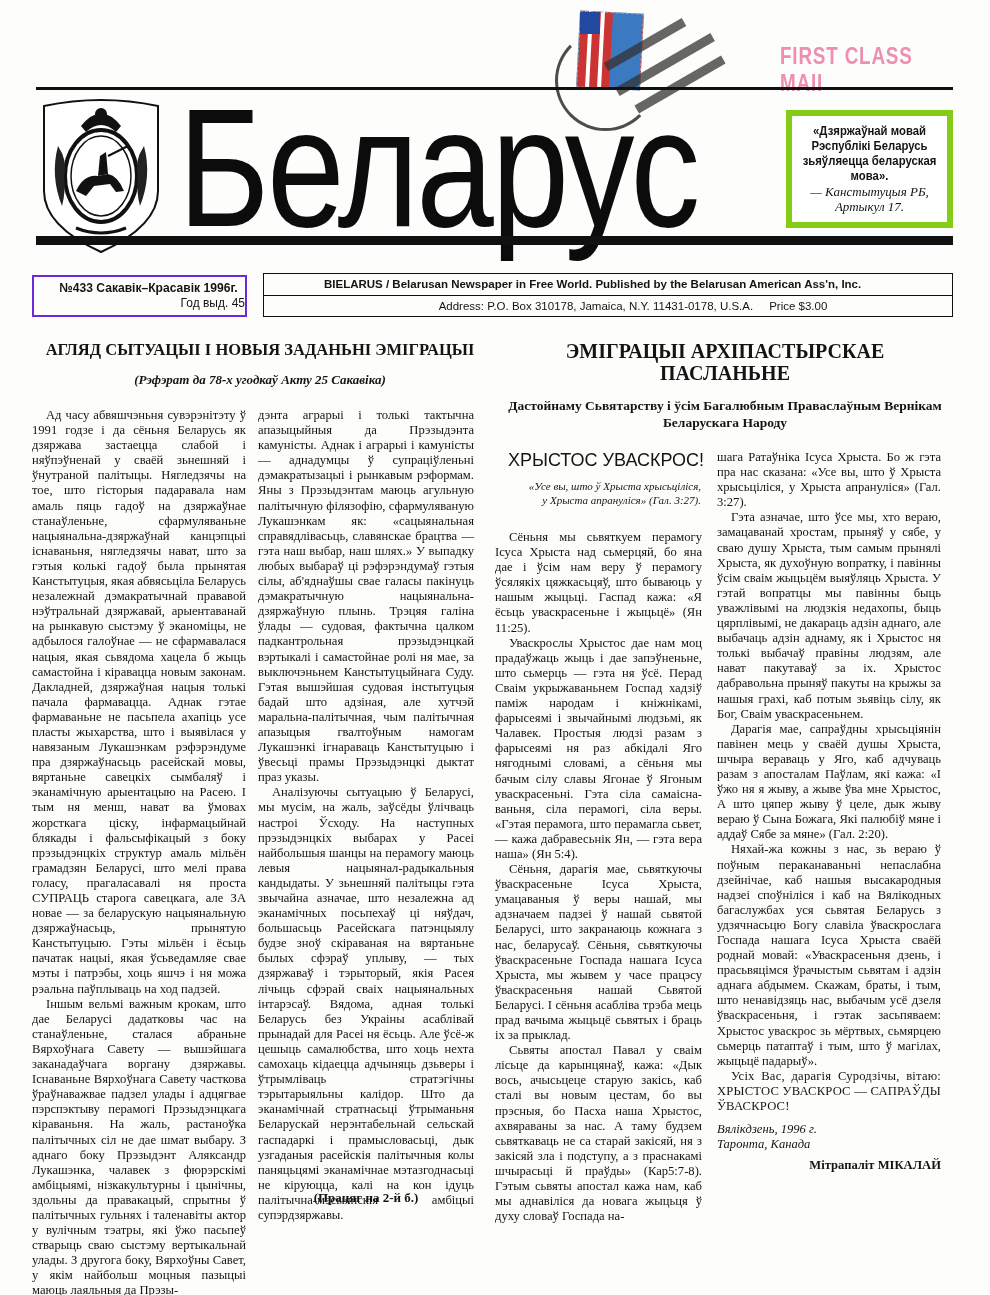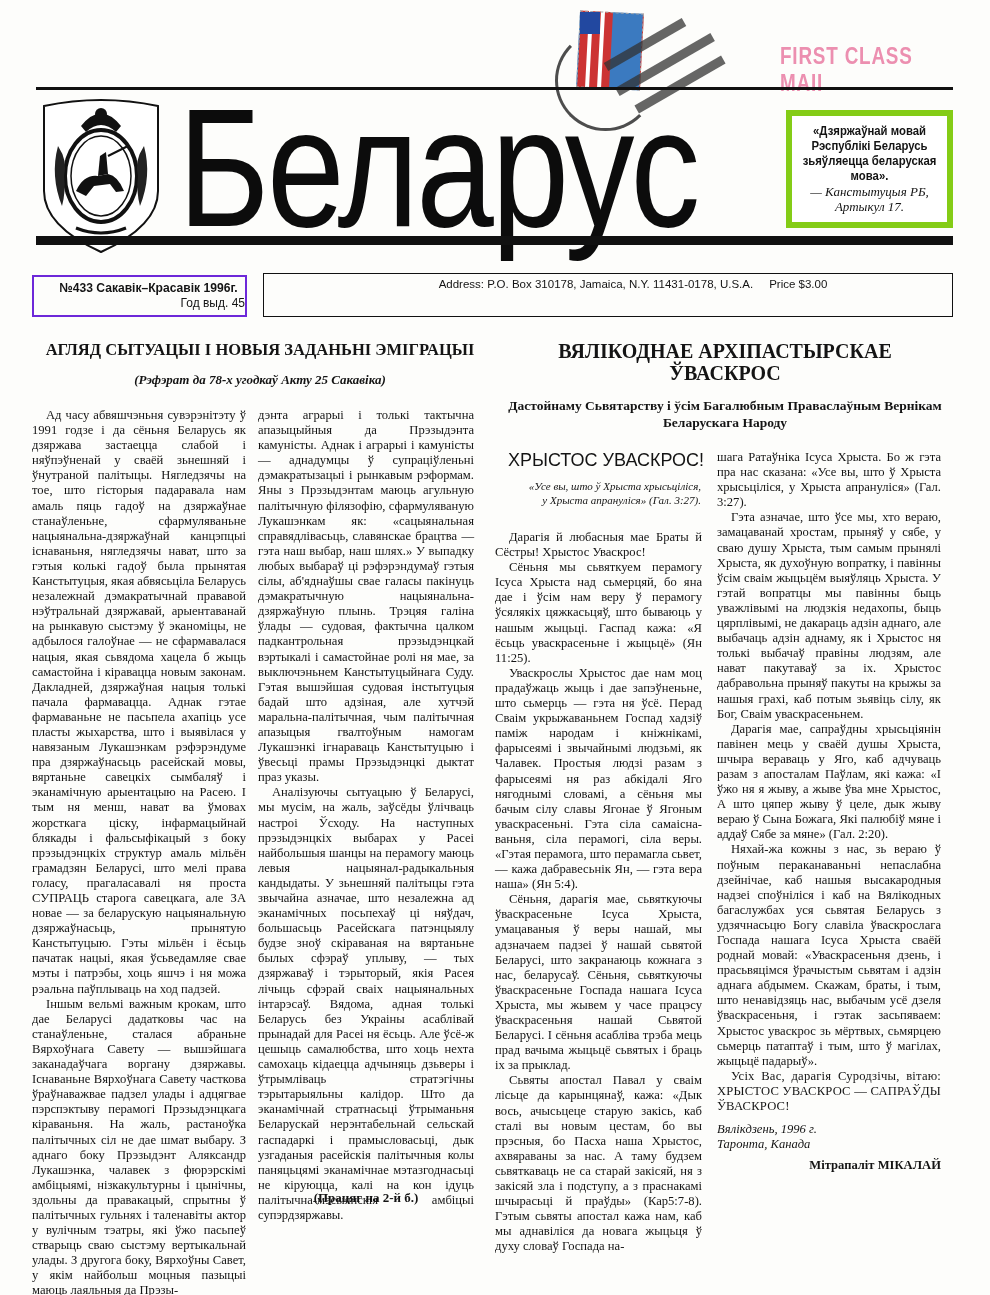--- a/index.html
+++ b/index.html
@@ -101,47 +101,47 @@
   <div class="src">— Канстытуцыя РБ,</div>
   <div class="src">Артыкул 17.</div>
 </div>
 <div class="abs rule-bottom"></div>
 
 <div class="abs issue-box">
   <div class="n">№433 Сакавік–Красавік 1996г.</div>
   <div class="y">Год выд. 45</div>
 </div>
 <div class="abs pub-box">
+  <div class="r1">BIELARUS / Belarusan Newspaper in Free World. Published by the Belarusan American Ass'n, Inc.</div>
   <div class="r2">
     <span>Address: P.O. Box 310178, Jamaica, N.Y. 11431-0178, U.S.A.</span>
     <span>Price $3.00</span>
   </div>
 </div>
 
 <div class="abs h-left">АГЛЯД СЫТУАЦЫІ І НОВЫЯ ЗАДАНЬНІ ЭМІГРАЦЫІ</div>
 <div class="abs sub-left">(Рэфэрат да 78-х угодкаў Акту 25 Сакавіка)</div>
 <div class="col c1">
   <p>Ад часу абвяшчэньня сувэрэнітэту ў 1991 годзе і да сёньня Беларусь як дзяржава застаецца слабой і няўпэўненай у сваёй зьнешняй і ўнутраной палітыцы. Нягледзячы на тое, што гісторыя падаравала нам амаль пяць гадоў на дзяржаўнае станаўленьне, сфармуляваньне нацыянальна-дзяржаўнай канцэпцыі існаваньня, нягледзячы нават, што за гэтыя колькі гадоў была прынятая Канстытуцыя, якая абвясьціла Беларусь незалежнай дэмакратычнай прававой нэўтральнай дзяржавай, арыентаванай на рынкавую сыстэму ў эканоміцы, не адбылося галоўнае — не сфармавалася нацыя, якая сьвядома хацела б жыць самастойна і кіравацца новым законам. Дакладней, дзяржаўная нацыя толькі пачала фармавацца. Аднак гэтае фармаваньне не пасьпела ахапіць усе пласты жыхарства, што і выявілася у навязаным Лукашэнкам рэфэрэндуме пра дзяржаўнасьць расейскай мовы, вяртаньне савецкіх сымбаляў і эканамічную арыентацыю на Расею. І тым ня менш, нават ва ўмовах жорсткага ціску, інфармацыйнай блякады і фальсыфікацый з боку прэзыдэнцкіх структур амаль мільён грамадзян Беларусі, што мелі права голасу, прагаласавалі ня проста СУПРАЦЬ старога савецкага, але ЗА новае — за беларускую нацыянальную дзяржаўнасьць, прынятую Канстытуцыю. Гэты мільён і ёсьць пачатак нацыі, якая ўсьведамляе свае мэты і патрэбы, хоць яшчэ і ня можа рэальна паўплываць на ход падзей.</p>
   <p>Іншым вельмі важным крокам, што дае Беларусі дадатковы час на станаўленьне, сталася абраньне Вярхоўнага Савету — вышэйшага заканадаўчага воргану дзяржавы. Існаваньне Вярхоўнага Савету часткова ўраўнаважвае падзел улады і адцягвае пэрспэктыву перамогі Прэзыдэнцкага кіраваньня. На жаль, растаноўка палітычных сіл не дае шмат выбару. З аднаго боку Прэзыдэнт Аляксандр Лукашэнка, чалавек з фюрэрскімі амбіцыямі, нізкакультурны і цынічны, здольны да правакацый, спрытны ў палітычных гульнях і таленавіты актор у вулічным тэатры, які ўжо пасьпеў стварыць сваю сыстэму вертыкальнай улады. З другога боку, Вярхоўны Савет, у якім найбольш моцныя пазыцыі маюць лаяльныя да Прэзы-</p>
 </div>
 <div class="col c2">
   <p class="noind">дэнта аграрыі і толькі тактычна апазыцыйныя да Прэзыдэнта камуністы. Аднак і аграрыі і камуністы — аднадумцы ў супраціўленьні дэмакратызацыі і рынкавым рэформам. Яны з Прэзыдэнтам маюць агульную палітычную філязофію, сфармуляваную Лукашэнкам як: «сацыянальная справядлівасьць, славянскае брацтва — гэта наш выбар, наш шлях.» У выпадку любых выбараў ці рэфэрэндумаў гэтыя сілы, аб'яднаўшы свае галасы пакінуць дэмакратычную нацыянальна-дзяржаўную плынь. Трэцяя галіна ўлады — судовая, фактычна цалком падкантрольная прэзыдэнцкай вэртыкалі і самастойнае ролі ня мае, за выключэньнем Канстытуцыйнага Суду. Гэтая вышэйшая судовая інстытуцыя бадай што адзіная, але хутчэй маральна-палітычная, чым палітычная апазыцыя гвалтоўным намогам Лукашэнкі ігнараваць Канстытуцыю і ўвесьці прамы Прэзыдэнцкі дыктат праз указы.</p>
   <p>Аналізуючы сытуацыю ў Беларусі, мы мусім, на жаль, заўсёды ўлічваць настроі Ўсходу. На наступных прэзыдэнцкіх выбарах у Расеі найбольшыя шанцы на перамогу маюць левыя нацыянал-радыкальныя кандыдаты. У зьнешняй палітыцы гэта звычайна азначае, што незалежна ад эканамічных посьпехаў ці няўдач, большасьць Расейскага патэнцыялу будзе зноў скіраваная на вяртаньне былых сфэраў уплыву, — тых дзяржаваў і тэрыторый, якія Расея лічыць сфэрай сваіх нацыянальных інтарэсаў. Вядома, адная толькі Беларусь без Украіны асаблівай прынадай для Расеі ня ёсьць. Але ўсё-ж цешыць самалюбства, што хоць нехта самохаць кідаецца адчыняць дзьверы і ўтрымліваць стратэгічны тэрытарыяльны калідор. Што да эканамічнай стратнасьці ўтрыманьня Беларускай нерэнтабельнай сельскай гаспадаркі і прамысловасьці, дык узгаданыя расейскія палітычныя колы паняцьцямі эканамічнае мэтазгоднасьці не кіруюцца, калі на кон ідуць палітычна-мэсыянскія амбіцыі супэрдзяржавы.</p>
 </div>
 <div class="abs cont">(Працяг на 2-й б.)</div>
 
-<div class="abs h-right">ВЯЛІКОДНАЕ АРХІПАСТЫРСКАЕ ЎВАСКРОС</div>
+<div class="abs h-right">ЭМІГРАЦЫІ АРХІПАСТЫРСКАЕ ПАСЛАНЬНЕ</div>
 <div class="abs sub-right">Дастойнаму Сьвятарству і ўсім Багалюбным Праваслаўным Вернікам Беларускага Народу</div>
 <div class="abs xr-heading">ХРЫСТОС УВАСКРОС!</div>
 <div class="abs epigraph">
   <div>«Усе вы, што ў Хрыста хрысьціліся,</div>
   <div>у Хрыста апрануліся» (Гал. 3:27).</div>
 </div>
 <div class="col c3">
-  <p>Дарагія й любасныя мае Браты й Сёстры! Хрыстос Уваскрос!</p>
   <p>Сёньня мы сьвяткуем перамогу Ісуса Хрыста над сьмерцяй, бо яна дае і ўсім нам веру ў перамогу ўсялякіх цяжкасьцяў, што бываюць у нашым жыцьці. Гаспад кажа: «Я ёсьць уваскрасеньне і жыцьцё» (Ян 11:25).</p>
   <p>Уваскрослы Хрыстос дае нам моц прадаўжаць жыць і дае запэўненьне, што сьмерць — гэта ня ўсё. Перад Сваім укрыжаваньнем Госпад хадзіў паміж народам і кніжнікамі, фарысеямі і звычайнымі людзьмі, як Чалавек. Простыя людзі разам з фарысеямі ня раз абкідалі Яго нягоднымі словамі, а сёньня мы бачым сілу славы Ягонае ў Ягоным уваскрасеньні. Гэта сіла самаісна-ваньня, сіла перамогі, сіла веры. «Гэтая перамога, што перамагла сьвет, — кажа дабравесьнік Ян, — гэта вера наша» (Ян 5:4).</p>
   <p>Сёньня, дарагія мае, сьвяткуючы ўваскрасеньне Ісуса Хрыста, умацаваныя ў веры нашай, мы адзначаем падзеі ў нашай сьвятой Беларусі, што закранаюць кожнага з нас, беларусаў. Сёньня, сьвяткуючы ўваскрасеньне Госпада нашага Ісуса Хрыста, мы жывем у часе працэсу ўваскрасеньня нашай Сьвятой Беларусі. І сёньня асабліва трэба мець прад вачыма жыцьцё сьвятых і браць іх за прыклад.</p>
   <p>Сьвяты апостал Павал у сваім лісьце да карынцянаў, кажа: «Дык вось, ачысьцеце старую закісь, каб сталі вы новым цестам, бо вы прэсныя, бо Пасха наша Хрыстос, ахвяраваны за нас. А таму будзем сьвяткаваць не са старай закісяй, ня з закісяй зла і подступу, а з праснакамі шчырасьці й праўды» (Кар5:7-8). Гэтым сьвяты апостал кажа нам, каб мы аднавіліся да новага жыцьця ў духу словаў Госпада на-</p>
 </div>
 <div class="col c4">
   <p class="noind">шага Ратаўніка Ісуса Хрыста. Бо ж гэта пра нас сказана: «Усе вы, што ў Хрыста хрысьціліся, у Хрыста апрануліся» (Гал. 3:27).</p>
   <p>Гэта азначае, што ўсе мы, хто вераю, замацаванай хростам, прыняў у сябе, у сваю душу Хрыста, тым самым прынялі Хрыста, як духоўную вопратку, і павінны ўсім сваім жыцьцём выяўляць Хрыста. У гэтай вопратцы мы павінны быць уважлівымі на людзкія недахопы, быць цярплівымі, не дакараць адзін аднаго, але выбачаць адзін аднаму, як і Хрыстос ня толькі выбачаў правіны людзям, але нават пакутаваў за іх. Хрыстос дабравольна прыняў пакуты на крыжы за нашыя грахі, каб потым зьявіць сілу, як Бог, Сваім уваскрасеньнем.</p>
   <p>Дарагія мае, сапраўдны хрысьціянін павінен мець у сваёй душы Хрыста, шчыра вераваць у Яго, каб адчуваць разам з апосталам Паўлам, які кажа: «І ўжо ня я жыву, а жыве ўва мне Хрыстос, А што цяпер жыву ў целе, дык жыву вераю ў Сына Божага, Які палюбіў мяне і аддаў Сябе за мяне» (Гал. 2:20).</p>
   <p>Няхай-жа кожны з нас, зь вераю ў поўным пераканаваньні непаслабна дзейнічае, каб нашыя высакародныя надзеі споўніліся і каб на Вялікодных багаслужбах уся сьвятая Беларусь з удзячнасьцю Богу славіла ўваскрослага Госпада нашага Ісуса Хрыста сваёй роднай мовай: «Уваскрасеньня дзень, і прасьвяцімся ўрачыстым сьвятам і адзін аднага абдымем. Скажам, браты, і тым, што ненавідзяць нас, выбачым усё дзеля ўваскрасеньня, і гэтак засьпяваем: Хрыстос уваскрос зь мёртвых, сьмярцею сьмерць патаптаў і тым, што ў магілах, жыцьцё падарыў».</p>

